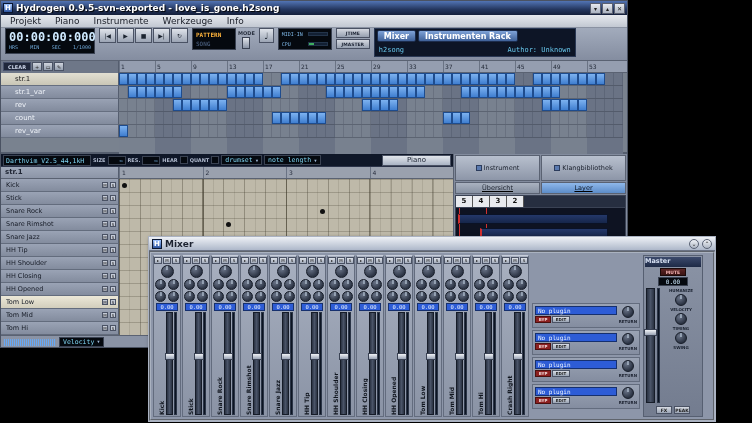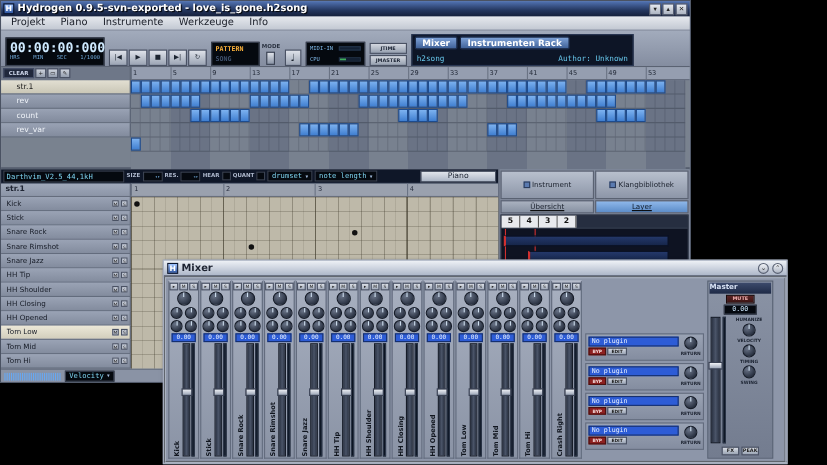--- a/index.html
+++ b/index.html
@@ -16,21 +16,21 @@
 .app-icon{width:10px;height:10px;background:linear-gradient(#9fc4ff,#2c54a0);color:#fff;font-size:7px;font-weight:bold;display:flex;align-items:center;justify-content:center;border:1px solid #0a1630;flex:0 0 auto;}
 .titlebar-text{color:#fff;font-size:9px;font-weight:bold;white-space:nowrap;overflow:hidden;flex:1;text-shadow:1px 1px 1px #000;}
 .win-controls{display:flex;gap:1px;}
 .wbtn{width:11px;height:11px;background:linear-gradient(#e8ebf0,#aab2c0);border:1px solid #5a6070;font-size:6px;display:flex;align-items:center;justify-content:center;color:#222;}
 
 
 .menubar{height:13px;background:linear-gradient(#e6e9ee,#c2c8d2);border-bottom:1px solid #8a92a2;display:flex;align-items:center;padding-left:2px;}
 .menu-item{font-size:9px;color:#1a1e28;padding:0 7px;line-height:13px;}
 
 
-.toolbar{height:33px;background:linear-gradient(#a2abbc,#848da0);border-bottom:1px solid #5a6272;display:flex;align-items:flex-end;gap:4px;padding:0 4px;}
+.toolbar{height:33px;background:linear-gradient(#a2abbc,#848da0);border-bottom:1px solid #5a6272;display:flex;align-items:flex-start;gap:4px;padding:0 4px;}
 .lcd{background:#05090f;color:#a8d8f8;font-family:"DejaVu Sans Mono",monospace;border:1px solid #3a4252;}
 .time-lcd{width:90px;height:26px;padding:1px 3px;}
 .time-digits{font-size:12px;font-weight:bold;line-height:14px;color:#cfeaff;}
 .time-units{display:flex;justify-content:space-between;}
 .time-units span{font-size:5px;color:#6fa8d8;}
 .tr-btns{display:flex;gap:1px;}
 .tbtn{width:17px;height:15px;background:linear-gradient(#dfe3ea,#9ba4b4);border:1px solid #4a5264;font-size:6px;color:#1c2430;display:flex;align-items:center;justify-content:center;padding:0;}
 .metro{width:15px;font-size:9px;}
 .mode-wrap{display:flex;align-items:center;gap:2px;}
 .mode-lcd{width:44px;height:22px;padding:2px 3px;display:flex;flex-direction:column;justify-content:space-between;}
@@ -70,21 +70,21 @@
 .pat-name.selected{background:linear-gradient(#e2dfd2,#c9c6b6);color:#1c1c1c;}
 .se-grid{width:504px;background:#6e7789;background-image:repeating-linear-gradient(to right,#78818f 0 36px,#6a7385 36px 72px);}
 .song-row{display:flex;height:13px;border-bottom:1px solid rgba(40,46,60,.35);}
 .song-cell{width:9px;height:12px;border-right:1px solid rgba(40,46,60,.18);flex:0 0 auto;}
 .song-cell.on{background:linear-gradient(#7db2f0,#3f7ed0);border:1px solid #1e4c8e;}
 
 
 .lower-area{display:flex;height:193px;}
 .pattern-editor{width:452px;display:flex;flex-direction:column;}
 .pe-header{height:13px;background:#0f1728;display:flex;align-items:center;gap:2px;padding:0 2px;border-bottom:1px solid #2a3248;}
-.pe-drumkit{width:110px;height:11px;font-size:6.5px;line-height:10px;padding:0 2px;color:#7fd4f0;flex:0 0 auto;}
+.pe-drumkit{width:88px;height:11px;font-size:6.5px;line-height:10px;padding:0 2px;color:#7fd4f0;flex:0 0 auto;}
 .pe-label{font-size:5px;color:#aeb8cc;font-weight:bold;}
 .pe-mini{width:18px;height:9px;font-size:4px;color:#6fa8d8;text-align:right;line-height:8px;padding-right:1px;}
 .pe-check{width:8px;height:8px;background:#05090f;border:1px solid #3a4252;}
 .pe-dd{height:10px;background:#05090f;border:1px solid #3a4252;color:#7fd4f0;font-size:6.5px;font-family:"DejaVu Sans Mono",monospace;display:flex;align-items:center;gap:3px;padding:0 3px;}
 .dd-arrow{font-size:4px;color:#9fb8d8;}
 .pe-piano{height:11px;background:linear-gradient(#e2e6ec,#aab4c4);border:1px solid #4a5264;font-size:7px;padding:0 24px;margin-left:auto;color:#1a2230;}
 .pe-row2{height:12px;display:flex;background:#8f98aa;border-bottom:1px solid #5a6272;}
 .pe-patname{width:118px;font-size:7px;font-weight:bold;color:#202634;line-height:11px;padding-left:4px;background:linear-gradient(#a0a9ba,#8c95a7);border-right:1px solid #555e6f;}
 .pe-beats{flex:1;display:flex;background:#9aa1ae;}
 .beat-num{flex:1;font-size:6px;color:#2a3040;line-height:11px;border-left:1px solid #6a7384;padding-left:2px;}
@@ -281,20 +281,21 @@
   <span class="ruler-num">45</span>
 
   <span class="ruler-num">49</span>
 
   <span class="ruler-num">53</span>
 </div>
       </div>
       <div class="se-body">
         <div class="se-pattern-names">
             <div class="pat-name selected">str.1</div>
+            <div class="pat-name">str.1_var</div>
             <div class="pat-name">rev</div>
             <div class="pat-name">count</div>
             <div class="pat-name">rev_var</div>
           </div>
         <div class="se-grid">
             <div class="song-row">
               <div class="song-cell on"></div>
               <div class="song-cell on"></div>
               <div class="song-cell on"></div>
               <div class="song-cell on"></div>

